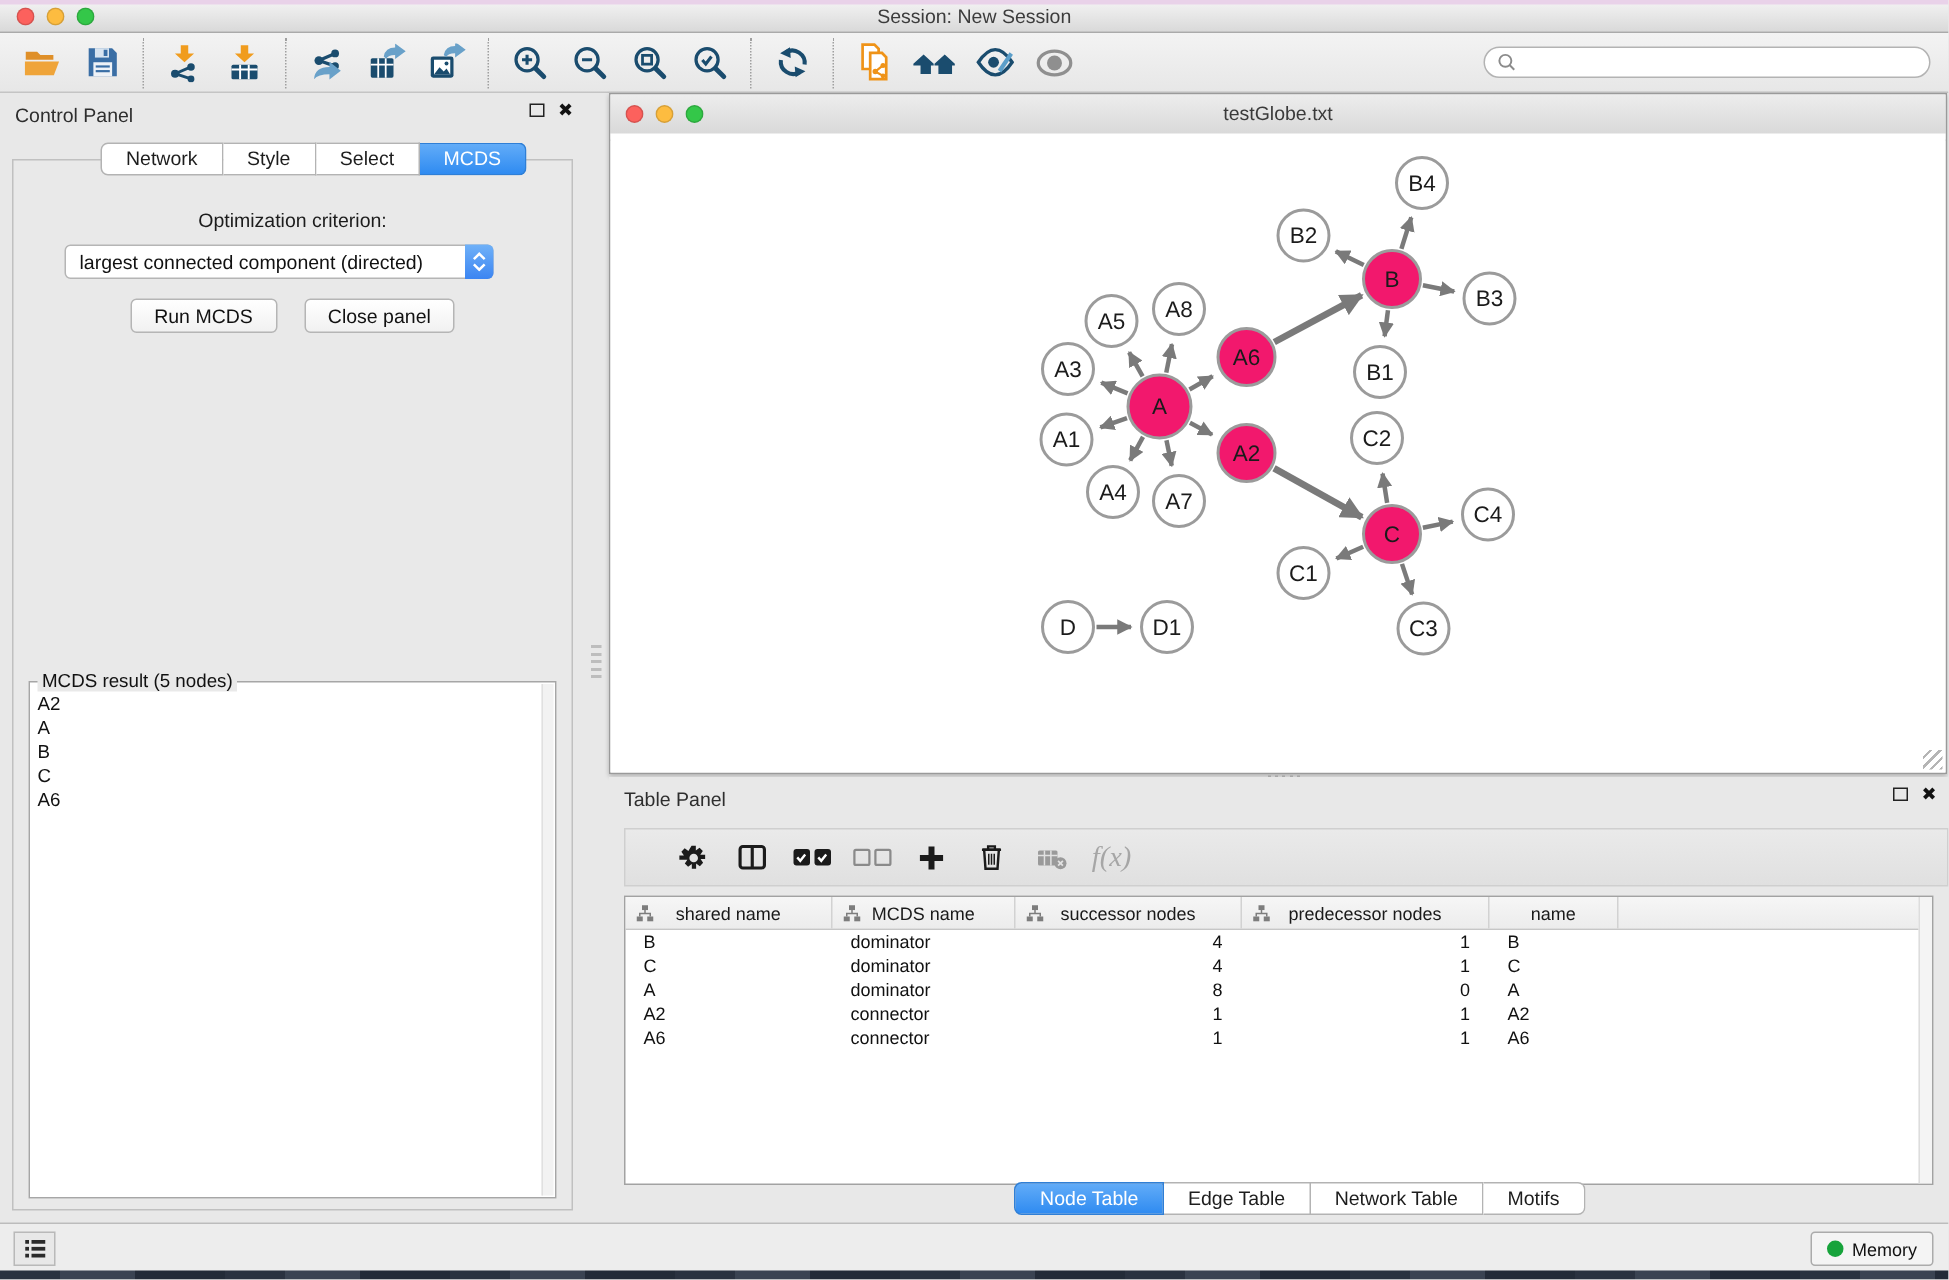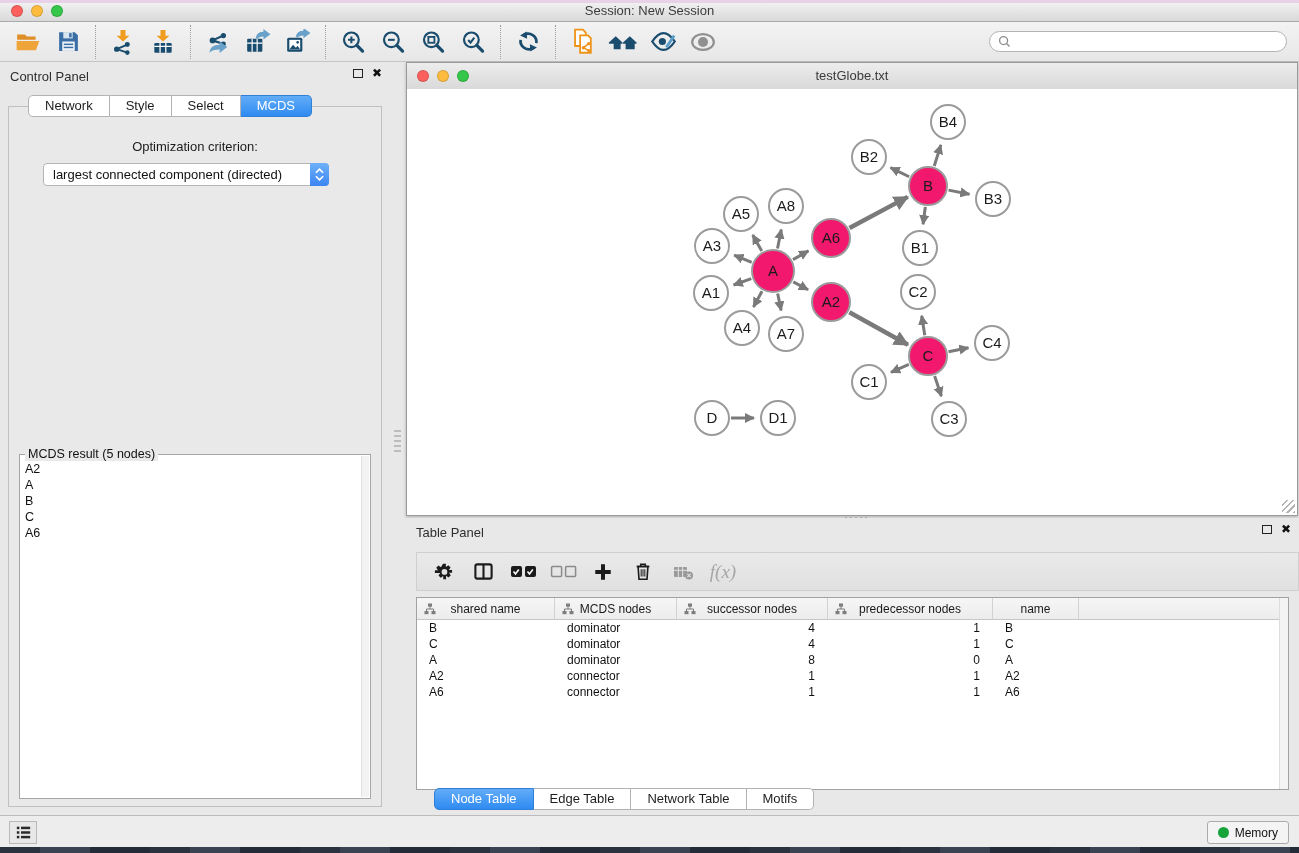--- a/index.html
+++ b/index.html
@@ -28,21 +28,21 @@
   .searchbox input { border:none; outline:none; flex:1; font-size:12px; background:transparent; margin-left:5px; }
 
   
   .control-panel { position:absolute; left:0; top:62px; width:390px; height:753px; background:#e8e8e8; }
   .panel-head { position:relative; height:26px; }
   .panel-head .ptitle { position:absolute; left:10px; top:7px; color:#2e2e2e; }
   .panel-icons { position:absolute; right:8px; top:6px; display:flex; gap:9px; align-items:center; }
   .float-box { width:10px; height:9px; border:1.6px solid #222; display:inline-block; }
   .close-x { font-size:12px; font-weight:bold; color:#111; line-height:10px; }
 
-  .seg-row { position:absolute; left:0; right:0; display:flex; justify-content:flex-start; z-index:3;margin-left:28px; }
+  .seg-row { position:absolute; left:0; right:0; display:flex; justify-content:center; z-index:3;margin-left:28px; }
   .cp-tabs { top:33px; }
   .seg { height:22px; line-height:20px; padding:0 16px; background:#fff; border:1px solid #b3b3b3;
     border-left:none; color:#1d1d1d; cursor:default; }
   .seg:first-child { border-left:1px solid #b3b3b3; border-radius:5px 0 0 5px; }
   .seg:last-child { border-radius:0 5px 5px 0; }
   .seg.sel { background:linear-gradient(#62acf8,#2f8bf1); border-color:#2f7fd6; color:#fff; }
 
   .cp-box { position:absolute; left:8px; right:8px; top:44px; bottom:8px;
     border:1px solid #c0c0c0; background:#e9e9e9; }
   .opt-label { text-align:center; margin-top:32px; color:#1c1c1c; }
@@ -81,21 +81,21 @@
     border-bottom:1px solid #a8a8a8; }
   .net-titlebar .tl-dots { top:7px; left:10px; }
   .net-titlebar .title { position:absolute; left:0; right:0; top:5px; text-align:center; color:#3a3a3a; }
   .net-canvas { position:absolute; left:0; top:26px; width:890px; height:426px; background:#fff; }
   .net-grip { position:absolute; right:2px; bottom:2px; width:13px; height:13px;
     background:repeating-linear-gradient(135deg, transparent 0 3px, #b5b5b5 3px 4.5px); }
 
   
   .table-panel { position:absolute; left:406px; top:518px; width:893px; height:297px; background:#e8e8e8; }
   .tp-toolbar { margin:8px 0 0 10px; height:39px; background:linear-gradient(#eaeaea,#e0e0e0);
-    border:1px solid #cfcfcf; display:flex; align-items:center; padding:0 8px; gap:4px; }
+    border:1px solid #cfcfcf; display:flex; align-items:center; padding:0 26px; gap:4px; }
   .tpbtn { width:36px; height:32px; display:flex; align-items:center; justify-content:center; }
   .fx { font-family:"Liberation Serif","DejaVu Serif",serif; font-style:italic; font-size:19px; color:#a6a6a6; }
 
   .tp-table { margin:6px 10px 0 10px; height:193px; background:#fff; border:1px solid #a2a2a2;
     position:relative; overflow:hidden; }
   .th-row { display:flex; height:22px; background:linear-gradient(#f6f6f6,#ececec);
     border-bottom:1px solid #c6c6c6; }
   .th-cell { position:relative; border-right:1px solid #d2d2d2; display:flex;
     align-items:center; justify-content:center; font-size:12px; color:#1a1a1a; }
   .th-cell .tree-ic { position:absolute; left:7px; top:5px; }
@@ -282,20 +282,24 @@
     <div class="combo">
       <span class="combo-val">largest connected component (directed)</span>
       <span class="stepper">
         <svg width="9" height="6" viewBox="0 0 10 6">
             <path d="M1 5 5 1l4 4" fill="none" stroke="#fff" stroke-width="1.8"></path>
           </svg>
         <svg width="9" height="6" viewBox="0 0 10 6">
             <path d="M1 1l4 4 4-4" fill="none" stroke="#fff" stroke-width="1.8"></path>
           </svg>
       </span>
+    </div>
+    <div class="btn-row">
+      <button class="pbtn">Run MCDS</button>
+      <button class="pbtn">Close panel</button>
     </div>
     <div class="fieldset">
       <span class="legend">MCDS result (5 nodes)</span>
       <div class="fs-list" id="mcds-result-list">
           <div>A2</div>
           <div>A</div>
           <div>B</div>
           <div>C</div>
           <div>A6</div>
         </div>
@@ -517,21 +521,21 @@
         </div>
         <div class="th-cell" style="width: 122px;">
           <svg class="tree-ic" width="12" height="12" viewBox="0 0 12 12">
             <g fill="#7d7d7d">
               <rect x="4" y="0.5" width="4" height="3.2"></rect>
               <rect x="0.5" y="8" width="4" height="3.2"></rect>
               <rect x="7.5" y="8" width="4" height="3.2"></rect>
             </g>
             <path d="M6 3.7v2.3M2.5 8V6h7v2" fill="none" stroke="#7d7d7d" stroke-width="1"></path>
           </svg>
-          <span>MCDS nodes</span>
+          <span>MCDS name</span>
         </div>
         <div class="th-cell" style="width: 151px;">
           <svg class="tree-ic" width="12" height="12" viewBox="0 0 12 12">
             <g fill="#7d7d7d">
               <rect x="4" y="0.5" width="4" height="3.2"></rect>
               <rect x="0.5" y="8" width="4" height="3.2"></rect>
               <rect x="7.5" y="8" width="4" height="3.2"></rect>
             </g>
             <path d="M6 3.7v2.3M2.5 8V6h7v2" fill="none" stroke="#7d7d7d" stroke-width="1"></path>
           </svg>

